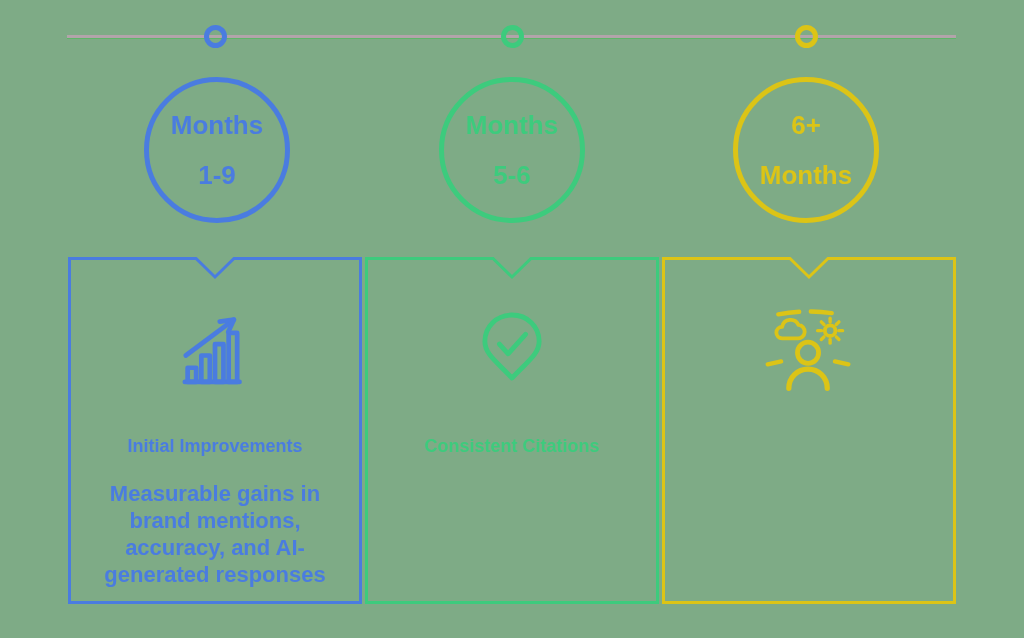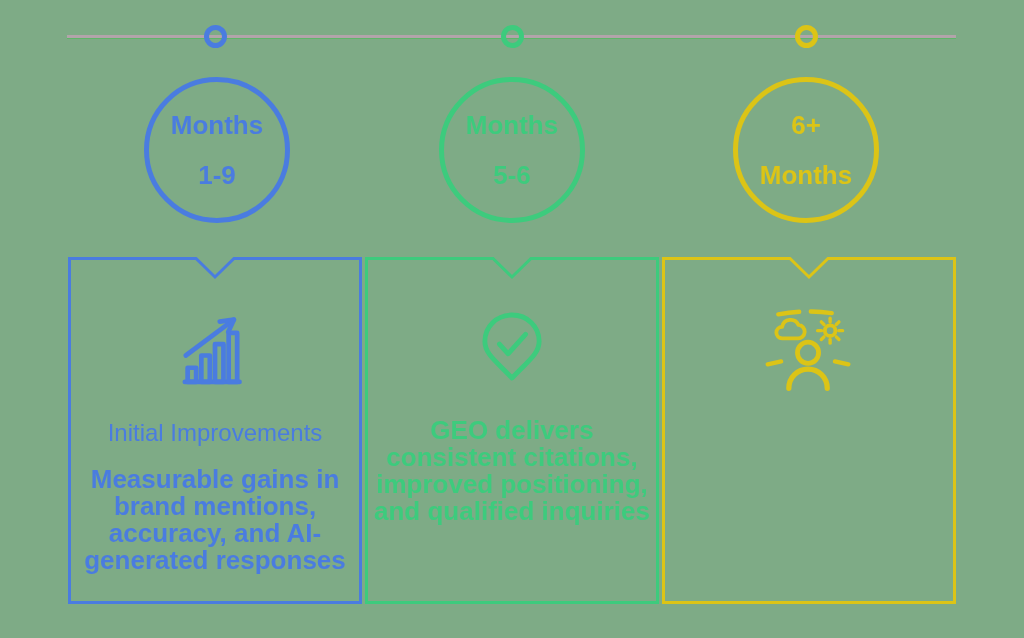--- a/index.html
+++ b/index.html
@@ -55,24 +55,24 @@
   .card-border path{fill:none;stroke:currentColor;stroke-width:3;}
   .card-content{
     position:absolute;left:0;top:0;width:100%;height:100%;
     display:flex;flex-direction:column;align-items:center;
     padding-top:42px;box-sizing:border-box;
   }
   .icon-wrap{height:96px;display:flex;align-items:center;justify-content:center;}
   .icon-wrap svg{display:block;}
   .icon-stroke{fill:none;stroke:currentColor;stroke-linecap:round;stroke-linejoin:round;}
   .card-title{
-    margin-top:26px;font-weight:normal;font-size:24px;line-height:23px;text-align:center;
+    margin-top:40px;font-weight:bold;font-size:18px;line-height:23px;text-align:center;
   }
   .card-desc{
-    margin-top:22px;font-weight:bold;font-size:26px;line-height:27px;
+    margin-top:22px;font-weight:bold;font-size:22px;line-height:27px;
     text-align:center;max-width:276px;
   }
 </style>
 </head>
 <body>
 
 <div class="canvas">
 
   <div class="timeline-line"></div>
   <div class="timeline-line-accent"></div>
@@ -122,21 +122,21 @@
     </svg>
     <div class="card-content">
       <div class="icon-wrap">
         <svg width="62" height="70" viewBox="0 0 64 72">
           <g class="icon-stroke" stroke-width="5">
             <path d="M32,3 C16,3 4,15 4,30 C4,43 15,50 32,68 C49,50 60,43 60,30 C60,15 48,3 32,3 Z"></path>
             <polyline points="19,33 28,43 46,23"></polyline>
           </g>
         </svg>
       </div>
-      <div class="card-desc">GEO delivers consistent citations, improved positioning, and qualified inquiries</div>
+      <div class="card-title">Consistent Citations</div>
     </div>
   </div>
 
   <div class="card p2">
     <svg class="card-border" width="294" height="347" viewBox="0 0 294 347">
       <path d="M1.5 1.5 H128 L147 20 L166 1.5 H292.5 V345.5 H1.5 Z"></path>
     </svg>
     <div class="card-content">
       <div class="icon-wrap">
         <svg width="104" height="96" viewBox="0 0 100 100">

